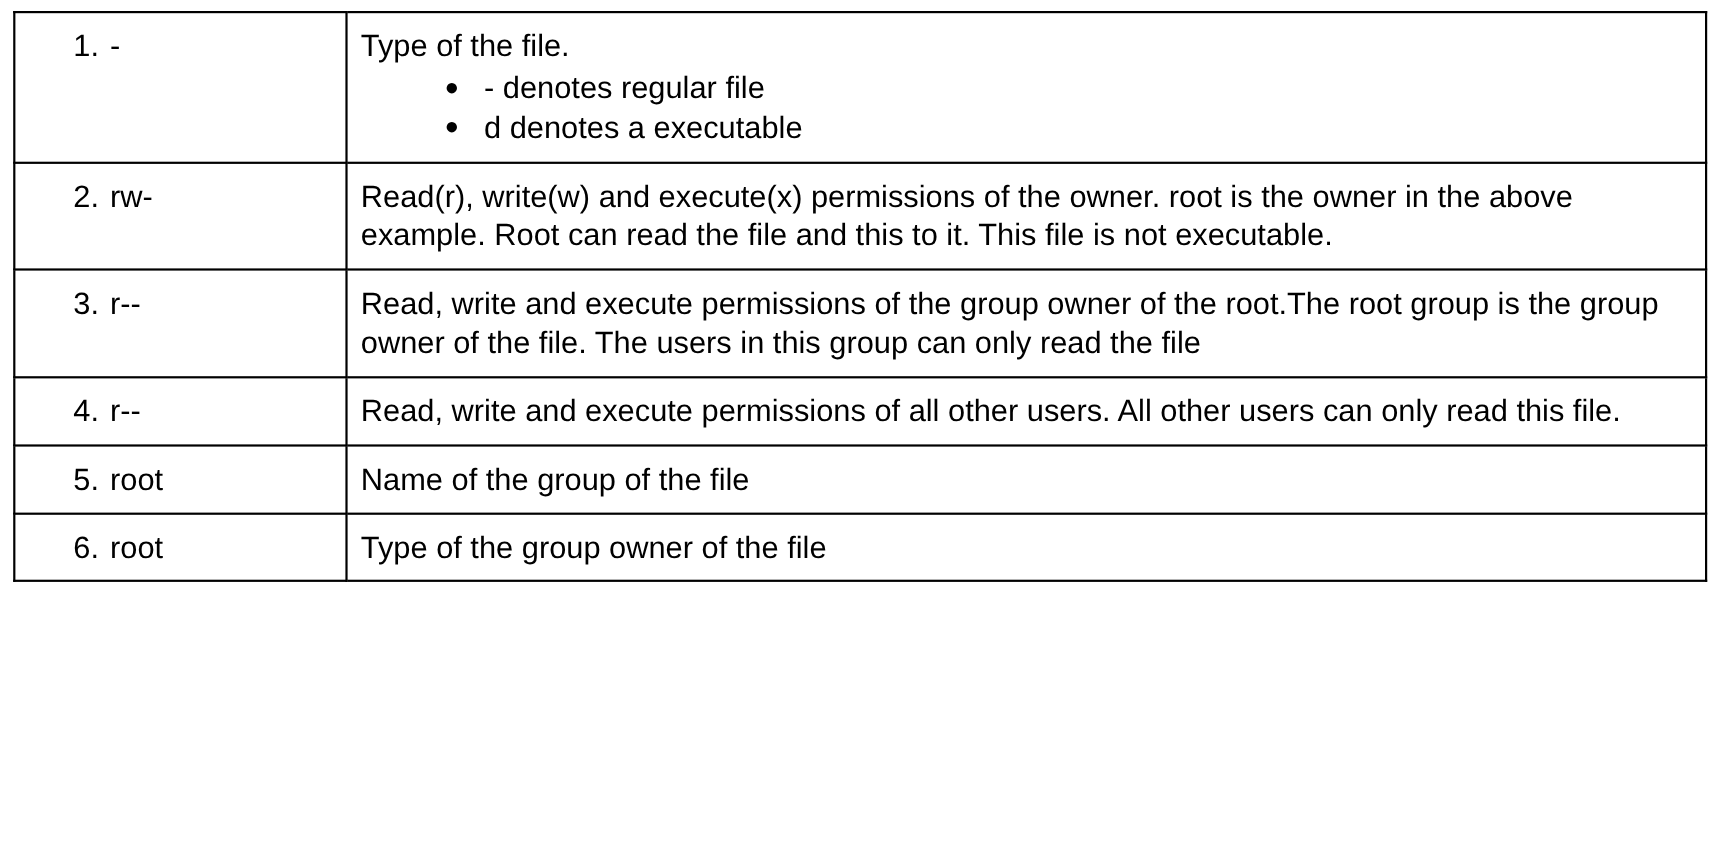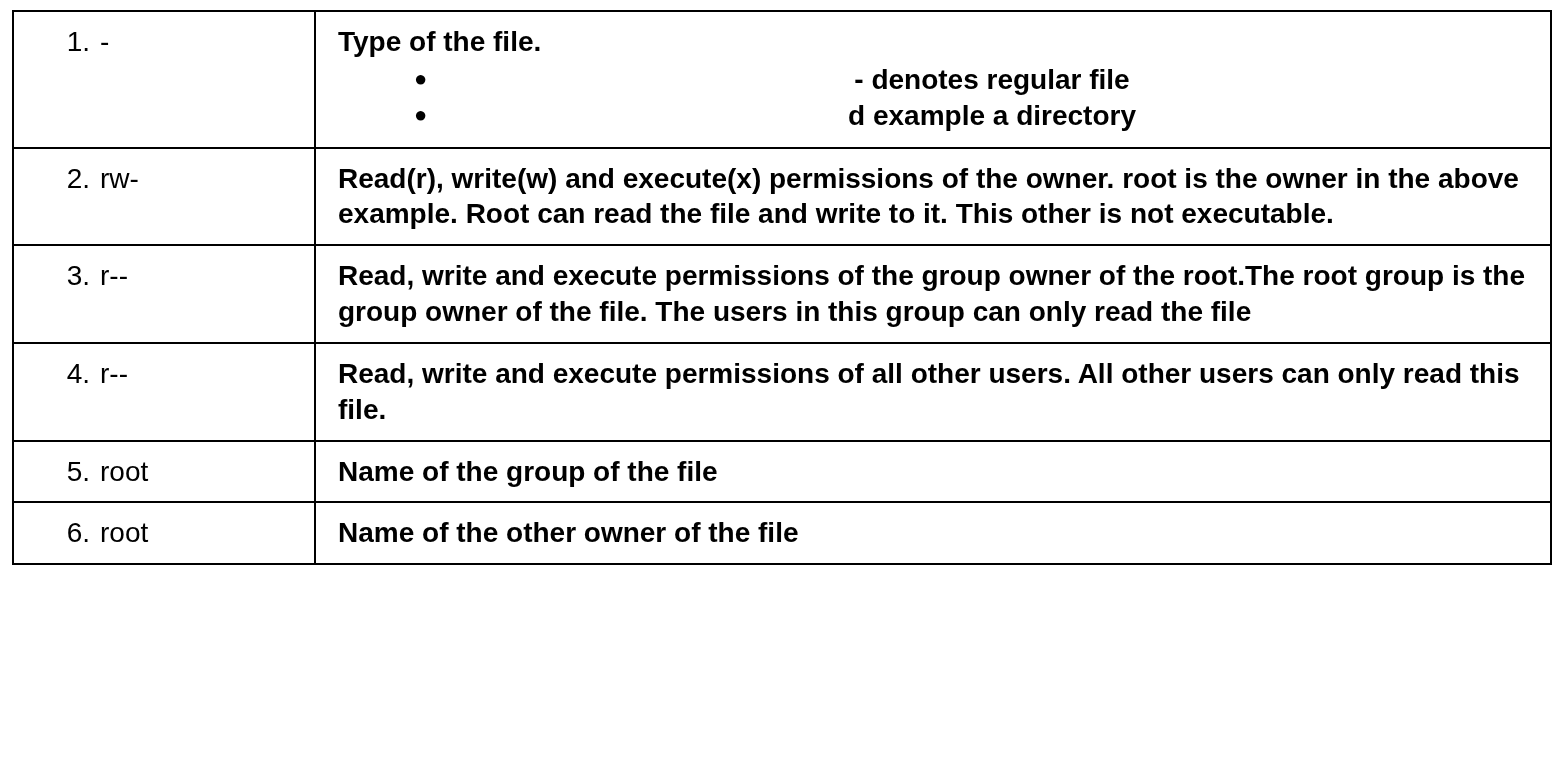--- a/index.html
+++ b/index.html
@@ -38,24 +38,23 @@
     width: 76px;
     text-align: right;
     padding-right: 10px;
     flex: none;
   }
   .num-value {
     flex: 1;
     text-align: left;
   }
   .desc-cell-inner {
-    padding: 12px 16px 12px 22px;
+    padding: 12px 16px 12px 12px;
     font-size: 28px;
     line-height: 1.28;
-    font-weight: bold;
   }
   .desc-text {
     display: block;
   }
   .bullet-list {
     margin: 2px 0 0 0;
     padding: 0;
     list-style: none;
   }
   .bullet-list li {
@@ -66,21 +65,20 @@
   }
   .bullet-dot {
     flex: none;
     width: 20px;
     font-size: 22px;
     line-height: 1.5;
   }
   .bullet-text {
     flex: 1;
     padding-left: 16px;
-    text-align: center;
   }
 </style>
 </head>
 <body>
 
 <table class="doc-table">
   <tbody>
     <tr>
       <td class="col-num">
         <div class="num-cell-inner">
@@ -91,37 +89,37 @@
       <td>
         <div class="desc-cell-inner">
           <span class="desc-text">Type of the file.</span>
           <ul class="bullet-list">
             <li>
               <span class="bullet-dot">●</span>
               <span class="bullet-text">- denotes regular file</span>
             </li>
             <li>
               <span class="bullet-dot">●</span>
-              <span class="bullet-text">d example a directory</span>
+              <span class="bullet-text">d denotes a executable</span>
             </li>
           </ul>
         </div>
       </td>
     </tr>
 
     <tr>
       <td class="col-num">
         <div class="num-cell-inner">
           <span class="num-index">2.</span>
           <span class="num-value">rw-</span>
         </div>
       </td>
       <td>
         <div class="desc-cell-inner">
-          <span class="desc-text">Read(r), write(w) and execute(x) permissions of the owner. root is the owner in the above example. Root can read the file and write to it. This other is not executable.</span>
+          <span class="desc-text">Read(r), write(w) and execute(x) permissions of the owner. root is the owner in the above example. Root can read the file and this to it. This file is not executable.</span>
         </div>
       </td>
     </tr>
 
     <tr>
       <td class="col-num">
         <div class="num-cell-inner">
           <span class="num-index">3.</span>
           <span class="num-value">r--</span>
         </div>
@@ -163,18 +161,18 @@
 
     <tr>
       <td class="col-num">
         <div class="num-cell-inner">
           <span class="num-index">6.</span>
           <span class="num-value">root</span>
         </div>
       </td>
       <td>
         <div class="desc-cell-inner">
-          <span class="desc-text">Name of the other owner of the file</span>
+          <span class="desc-text">Type of the group owner of the file</span>
         </div>
       </td>
     </tr>
   </tbody>
 </table>
 
 </body></html>

